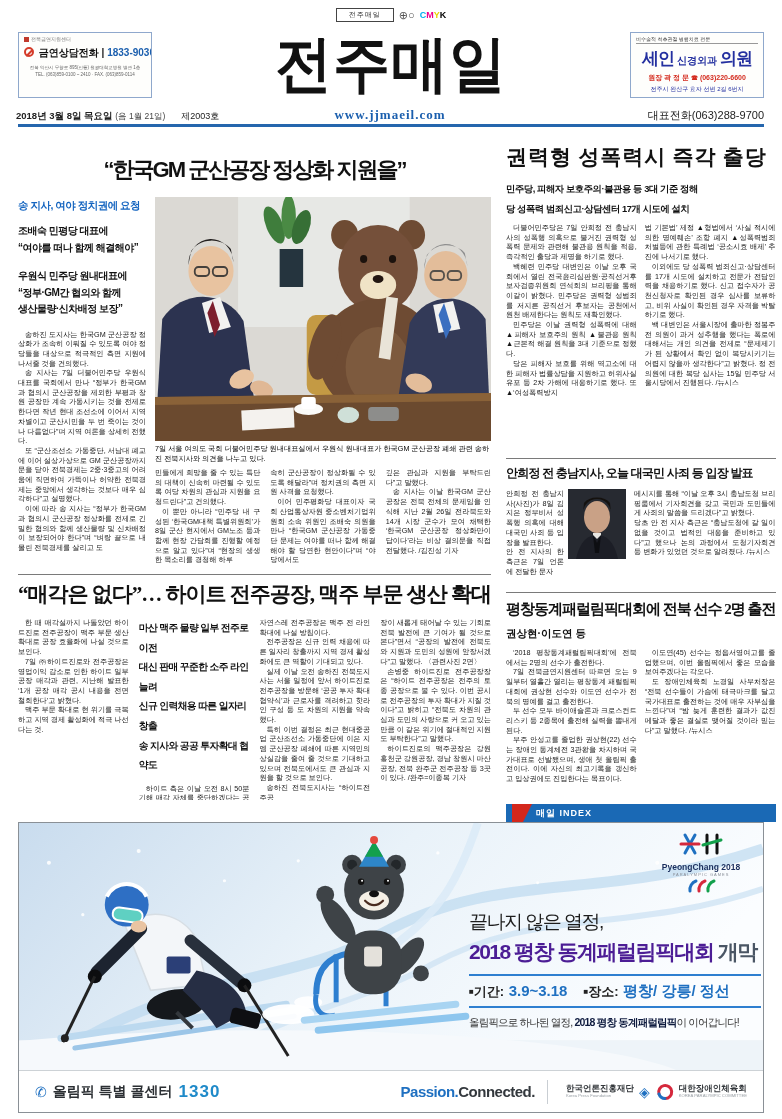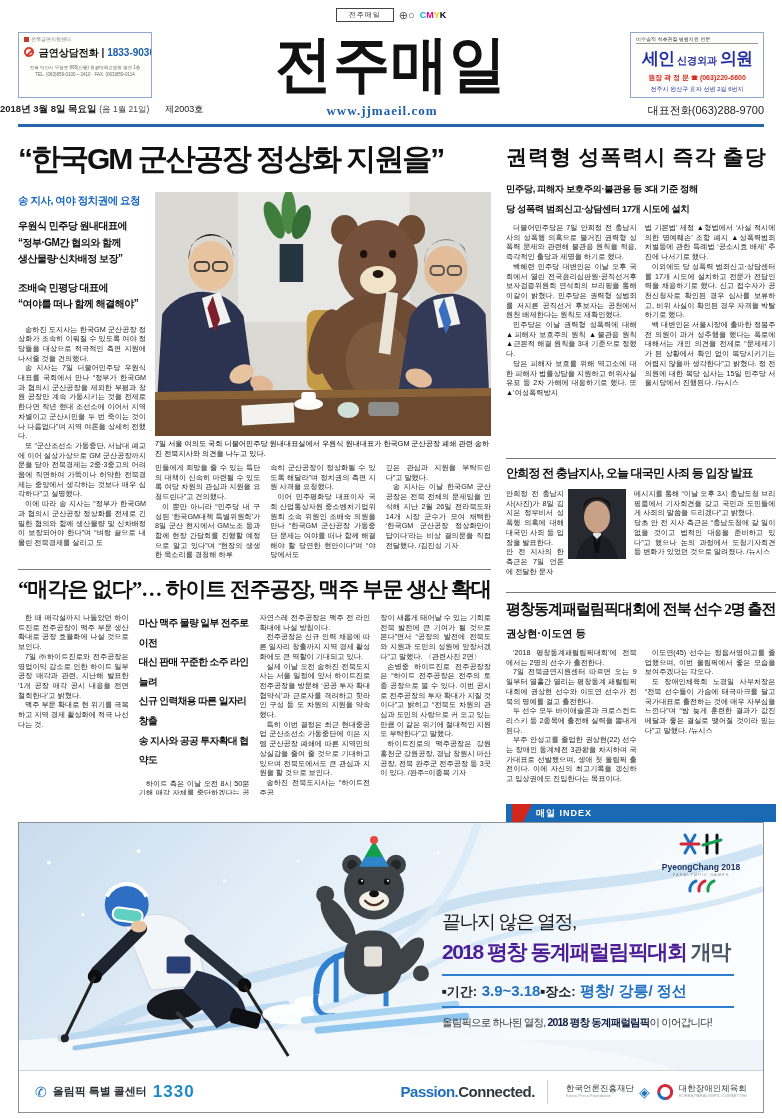--- a/index.html
+++ b/index.html
@@ -21,38 +21,38 @@
 .quit-number{color:#1b5fae}
 .quit-note{font-size:4.5px;color:#666;text-align:center;margin-top:5px;line-height:1.5}
 .clinic-tagline{font-size:5px;color:#333;border-bottom:1px solid #999;padding-bottom:1px;margin-bottom:3px;text-align:left;white-space:nowrap}
 .clinic-name{display:flex;align-items:baseline;justify-content:center;gap:3px;color:#2430a0;white-space:nowrap}
 .clinic-a,.clinic-c{font-size:17px;font-weight:900;letter-spacing:-1px}
 .clinic-b{font-size:10px;font-weight:bold}
 .clinic-phone{font-size:7px;font-weight:bold;color:#d42b1e;text-align:center;margin-top:3px;white-space:nowrap}
 .clinic-addr{font-size:6px;color:#2430a0;text-align:center;margin-top:2px;white-space:nowrap}
 #logo{font-size:57px;font-weight:900;letter-spacing:1px;transform:scaleY(1.08);white-space:nowrap}
 
-#dateline{position:absolute;top:103px;left:0;right:18px;height:20px;display:flex;align-items:flex-start;font-size:9px;color:#222}
+#dateline{position:absolute;top:103px;left:16px;right:18px;height:20px;display:flex;align-items:flex-end;font-size:9px;color:#222}
 .dl-left{display:flex;gap:16px;align-items:baseline;width:290px;white-space:nowrap}
 .dl-date{font-weight:bold;font-size:9.5px}
 .dl-lunar{font-weight:normal;font-size:8.5px;color:#444}
 .dl-url{flex:1;text-align:center;font-family:"Liberation Serif",serif;font-weight:bold;font-size:13px;color:#1b5fae;letter-spacing:1px}
 .dl-phone{width:290px;text-align:right;font-size:11px}
 #rule-top{position:absolute;top:124px;left:18px;right:18px;height:3px;background:#2566ad}
 
 #main{position:absolute;top:131px;left:18px;right:18px;height:687px;display:flex}
 #left-pane{width:502px;padding-right:7px}
 #pane-divider{width:1px;background:#9a9a9a}
 #right-pane{flex:1;padding-left:8px}
 .body-text{font-size:7.2px;line-height:9.7px;text-align:justify;color:#161616}
 .body-text p{text-indent:7px}
 [data-first-flush] p:first-child{text-indent:0}
 .section-rule{border:none;border-top:1px solid #7a7a7a;margin:5px 0 5px}
 
-.headline-gm{font-size:30px;font-weight:900;letter-spacing:-2px;text-align:left;margin:8px 0 12px;white-space:nowrap}
+.headline-gm{font-size:22px;font-weight:900;letter-spacing:-2px;text-align:center;margin:24px 0 12px;white-space:nowrap}
 .art1-row{display:flex;gap:9px;height:372px;overflow:hidden}
 .mini-col{width:128px;flex:none}
 .kicker{color:#1565c0;font-weight:bold;font-size:10.5px;margin:2px 0 10px;letter-spacing:-0.5px}
 .deck{font-size:10px;font-weight:bold;line-height:1.65;margin-bottom:12px;letter-spacing:-0.5px}
 .photo-col{flex:1;display:flex;flex-direction:column}
 .photo-main{height:244px;background:#d9d7d2;overflow:hidden}
 .photo-main svg{display:block;width:100%;height:100%}
 .photo-caption{font-size:7.2px;line-height:9.5px;margin:3px 0 5px;color:#000}
 .bottom-cols{display:flex;gap:10px;flex:1;overflow:hidden}
 .bottom-cols .col{flex:1}
@@ -86,43 +86,43 @@
 .index-page{font-size:15px;font-weight:bold}
 .index-text{font-size:8.5px;font-weight:bold;color:#222}
 .index-text::before{content:"· "}
 
 #ad{position:absolute;top:822px;left:18px;right:18px;height:291px;border:1px solid #8a9096;background:#fff;overflow:hidden}
 .ad-visual{position:absolute;left:0;top:0;right:0;bottom:42px}
 .ad-visual svg{display:block;width:100%;height:100%}
 .pc-logo{position:absolute;top:8px;right:12px;width:100px;text-align:center}
 .pc-title{font-size:8.5px;font-weight:bold;color:#1b2f5e;margin-top:1px}
 .pc-sub{font-size:4px;color:#8a8f99;letter-spacing:1px}
-.ad-text{position:absolute;left:423px;top:86px;width:292px}
+.ad-text{position:absolute;left:450px;top:86px;width:292px}
 .ad-line1{font-size:19px;color:#1d1d1d;letter-spacing:-1.5px}
 .ad-line2{font-size:21px;margin:3px 0 8px;letter-spacing:-1.5px;white-space:nowrap}
 .ad-line2 .strong{font-weight:900;color:#4c1d95}
 .ad-line2 .rest{font-weight:bold;color:#4a5665}
 .ad-div{height:2px;background:#2e7fd0;margin:5px 0 6px}
-.ad-info{display:flex;align-items:baseline;white-space:nowrap}
+.ad-info{display:flex;gap:16px;align-items:baseline;white-space:nowrap}
 .ad-info .lbl{font-size:13px;font-weight:bold;color:#222}
 .ad-info .sq{font-size:8px;color:#222;vertical-align:2px}
 .ad-info .val{color:#1f70c1;font-size:15px;font-weight:900}
 .ad-tagline{font-size:10.5px;color:#333;margin-top:8px;letter-spacing:-0.8px;white-space:nowrap}
 .ad-tagline .strong{font-weight:900;color:#0f1c3f}
 .ad-footer{position:absolute;left:0;right:0;bottom:0;height:42px;border-top:1px solid #cdd2d6;background:#fff;display:flex;align-items:center;padding:0 16px}
 .fc-left{display:flex;align-items:center;gap:6px;margin-right:auto}
 .fc-phone{color:#1f70c1;font-size:14px}
-.fc-label{font-size:11px;font-weight:bold;color:#2b2f33}
+.fc-label{font-size:14px;font-weight:bold;color:#2b2f33}
 .fc-num{font-size:17px;font-weight:900;color:#1f8ac9;letter-spacing:1px}
 .passion{font-size:15px;font-weight:900;letter-spacing:-0.5px;white-space:nowrap}
 .passion .p1{color:#1f70c1}.passion .p2{color:#33383d}
 .vdiv{width:1px;height:24px;background:#c9ced3;margin:0 12px}
 .org{display:flex;align-items:center;gap:5px;margin-left:6px}
 .org-txt{text-align:left;line-height:1.15}
-.org-name{font-size:8.5px;font-weight:normal;color:#34383c}
+.org-name{font-size:8.5px;font-weight:bold;color:#34383c}
 .org-sub{font-size:4.2px;color:#9aa0a6}
 .org-icon1{color:#1f70c1;font-size:14px;line-height:1}
 </style>
 </head>
 <body>
 
 <div id="regstrip">
   <span class="reg-box">전주매일</span>
   <span class="reg-mark">⊕○</span>
   <span class="cmyk"><span class="c">C</span><span class="m">M</span><span class="y">Y</span><span class="k">K</span></span>
@@ -157,25 +157,25 @@
 </div>
 <div id="rule-top"></div>
 
 <div id="main">
   <div id="left-pane">
     <div>
       <div class="headline-gm">“한국GM 군산공장 정상화 지원을”</div>
       <div class="art1-row">
         <div class="mini-col">
           <div class="kicker">송 지사, 여야 정치권에 요청</div>
+          <div class="deck prewrap">조배숙 민평당 대표에
+“여야를 떠나 함께 해결해야”</div>
           <div class="deck prewrap">우원식 민주당 원내대표에
 “정부·GM간 협의와 함께
 생산물량·신차배정 보장”</div>
-          <div class="deck prewrap">조배숙 민평당 대표에
-“여야를 떠나 함께 해결해야”</div>
           <div class="body-text">
               <p>송하진 도지사는 한국GM 군산공장 정상화가 조속히 이뤄질 수 있도록 여야 정당들을 대상으로 적극적인 측면 지원에 나서줄 것을 건의했다.</p>
               <p>송 지사는 7일 더불어민주당 우원식 대표를 국회에서 만나 “정부가 한국GM과 협의시 군산공장을 제외한 부평과 창원 공장만 계속 가동시키는 것을 전제로 한다면 작년 현대 조선소에 이어서 지역 차별이고 군산시민을 두 번 죽이는 것이나 다름없다”며 지역 여론을 상세히 전했다.</p>
               <p>또 “군산조선소 가동중단, 서남대 폐교에 이어 설상가상으로 GM 군산공장까지 문을 닫아 전북경제는 2중·3중고의 어려움에 직면하여 가뜩이나 허약한 전북경제는 중앙에서 생각하는 것보다 매우 심각하다”고 설명했다.</p>
               <p>이에 따라 송 지사는 “정부가 한국GM과 협의시 군산공장 정상화를 전제로 긴밀한 협의와 함께 생산물량 및 신차배정이 보장되어야 한다”며 “벼랑 끝으로 내몰린 전북경제를 살리고 도</p>
             </div>
         </div>
         <div class="photo-col">
           <div class="photo-main">
             <svg viewBox="0 0 372 244" preserveAspectRatio="none">

